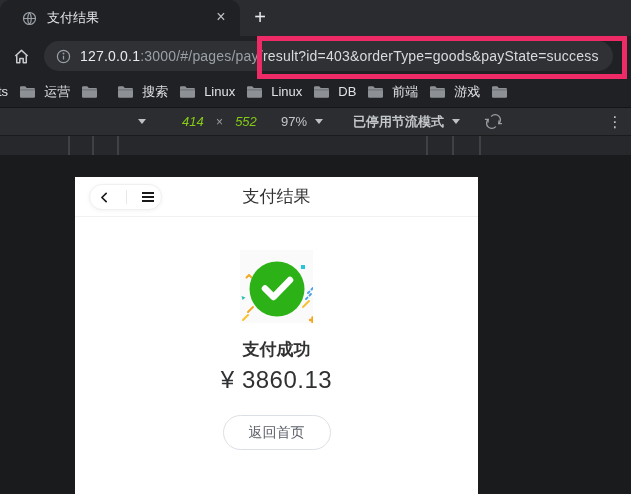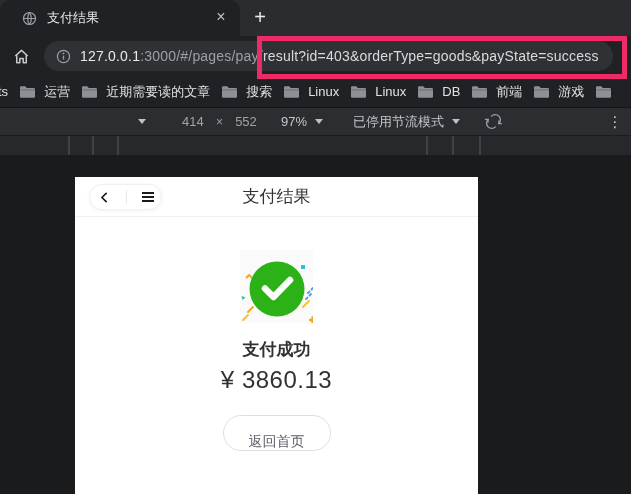--- a/index.html
+++ b/index.html
@@ -35,21 +35,21 @@
     white-space:nowrap; }
   .bm-item { display:flex; align-items:center; margin-right:11px; flex:none; }
   .bm-item .folder { margin-right:8px; display:flex; }
   .bm-item .bm-label { color:#dfe1e4; font-size:13px; }
   .bm-item.noicon { margin-left:-2px; margin-right:11px; }
 
   
   .devbar { position:relative; height:28px; background:#2c2d30; border-top:1px solid #141517;
     display:flex; align-items:center; justify-content:center; color:#c3c7cb; font-size:13px; }
   .devbar .lbl { margin:0 2px; }
-  .devbar .num { color:#a3a3a3; width:34px; text-align:center; }
+  .devbar .num { color:#84cc16; width:34px; text-align:center;font-style:italic; }
   .devbar .times { color:#9aa0a6; margin:0 6px; font-size:12px; }
   .caret { display:inline-block; width:0; height:0; border-left:4px solid transparent;
     border-right:4px solid transparent; border-top:5px solid #bdc1c6; margin-left:6px; vertical-align:middle; }
   .dd { display:flex; align-items:center; margin:0 14px; }
   .rotate-ic { margin:0 10px; display:flex; }
   .kebab { position:absolute; right:8px; top:0; height:28px; line-height:27px; color:#c3c7cb;
     font-size:15px; width:16px; text-align:center; } .gap-s { margin-left:16px; }
 
   
   .rulerstrip { position:relative; height:20px; background:#27282b; border-top:1px solid #1a1b1d; }
@@ -67,21 +67,21 @@
   .menu-bars { display:flex; flex-direction:column; gap:2px; }
   .menu-bars div { width:12px; height:2px; background:#1a1a1a; }
   .vp-title { position:absolute; left:0; right:0; top:0; height:40px; line-height:40px;
     text-align:center; font-size:17px; color:#303133; font-weight:500; }
 
   .success-img { width:73px; height:73px; margin:33px auto 0; background:#fafafa; }
   .status { text-align:center; font-size:17px; font-weight:700; color:#303133; margin-top:15px; }
   .amount { text-align:center; font-size:24px; font-weight:500; color:#303133; margin-top:5px; letter-spacing:0.5px; }
   .btn-row { display:flex; justify-content:center; gap:18px; margin-top:21px; }
   .pill-btn { background:#fff; border:1px solid #dcdfe6; border-radius:18px; height:35px;
-    padding:17px 25px; font-size:14px; color:#5a5e66; font-family:inherit; cursor:pointer; }
+    padding:8px 25px; font-size:14px; color:#5a5e66; font-family:inherit; cursor:pointer; }
 </style>
 </head>
 <body>
 
 <div class="screen">
 
   <div class="tabstrip">
     <div class="tab">
       <span style="display:flex;">
         <svg width="15" height="15" viewBox="0 0 16 16" fill="none" stroke="#9aa0a6" stroke-width="1.3">
@@ -130,21 +130,20 @@
       <span class="bm-label">运营</span>
     </div>
 
     <div class="bm-item">
       <span class="folder">
         <svg width="17" height="14" viewBox="0 0 17 14">
           <path d="M1 2.5 a1.2 1.2 0 0 1 1.2 -1.2 H6.2 L7.8 3 H14.8 a1.2 1.2 0 0 1 1.2 1.2 V11.5 a1.2 1.2 0 0 1 -1.2 1.2 H2.2 A1.2 1.2 0 0 1 1 11.5 Z" fill="#8d9095"></path>
           <rect x="1" y="4.4" width="15" height="1" fill="#6d7074"></rect>
         </svg>
       </span>
-      <span class="bm-label">近期需要读的文章</span>
     </div>
 
     <div class="bm-item">
       <span class="folder">
         <svg width="17" height="14" viewBox="0 0 17 14">
           <path d="M1 2.5 a1.2 1.2 0 0 1 1.2 -1.2 H6.2 L7.8 3 H14.8 a1.2 1.2 0 0 1 1.2 1.2 V11.5 a1.2 1.2 0 0 1 -1.2 1.2 H2.2 A1.2 1.2 0 0 1 1 11.5 Z" fill="#8d9095"></path>
           <rect x="1" y="4.4" width="15" height="1" fill="#6d7074"></rect>
         </svg>
       </span>
       <span class="bm-label">搜索</span>
@@ -215,21 +214,21 @@
     <span class="dd">
       <span class="caret"></span>
     </span>
     <span class="num gap-s">414</span>
     <span class="times">×</span>
     <span class="num">552</span>
     <span class="dd gap-s">
       <span class="lbl">97%</span>
       <span class="caret"></span>
     </span>
-    <span class="dd" style="margin-left:14px;">
+    <span class="dd" style="margin-left:14px;font-weight:bold;">
       <span class="lbl">已停用节流模式</span>
       <span class="caret"></span>
     </span>
     <span class="rotate-ic">
       <svg width="19" height="19" viewBox="0 0 20 20" fill="none" stroke="#9aa0a6" stroke-width="1.4" stroke-linecap="round">
         <g transform="rotate(45 10 10)">
           <path d="M4.5 7.5 a5.5 5.5 0 0 1 11 0"></path>
             <path d="M15.5 12.5 a5.5 5.5 0 0 1 -11 0"></path>
           <path d="M13.6 5.5 l1.9 2 l2 -1.9"></path>
             <path d="M6.4 14.5 l-1.9 -2 l-2 1.9"></path>

